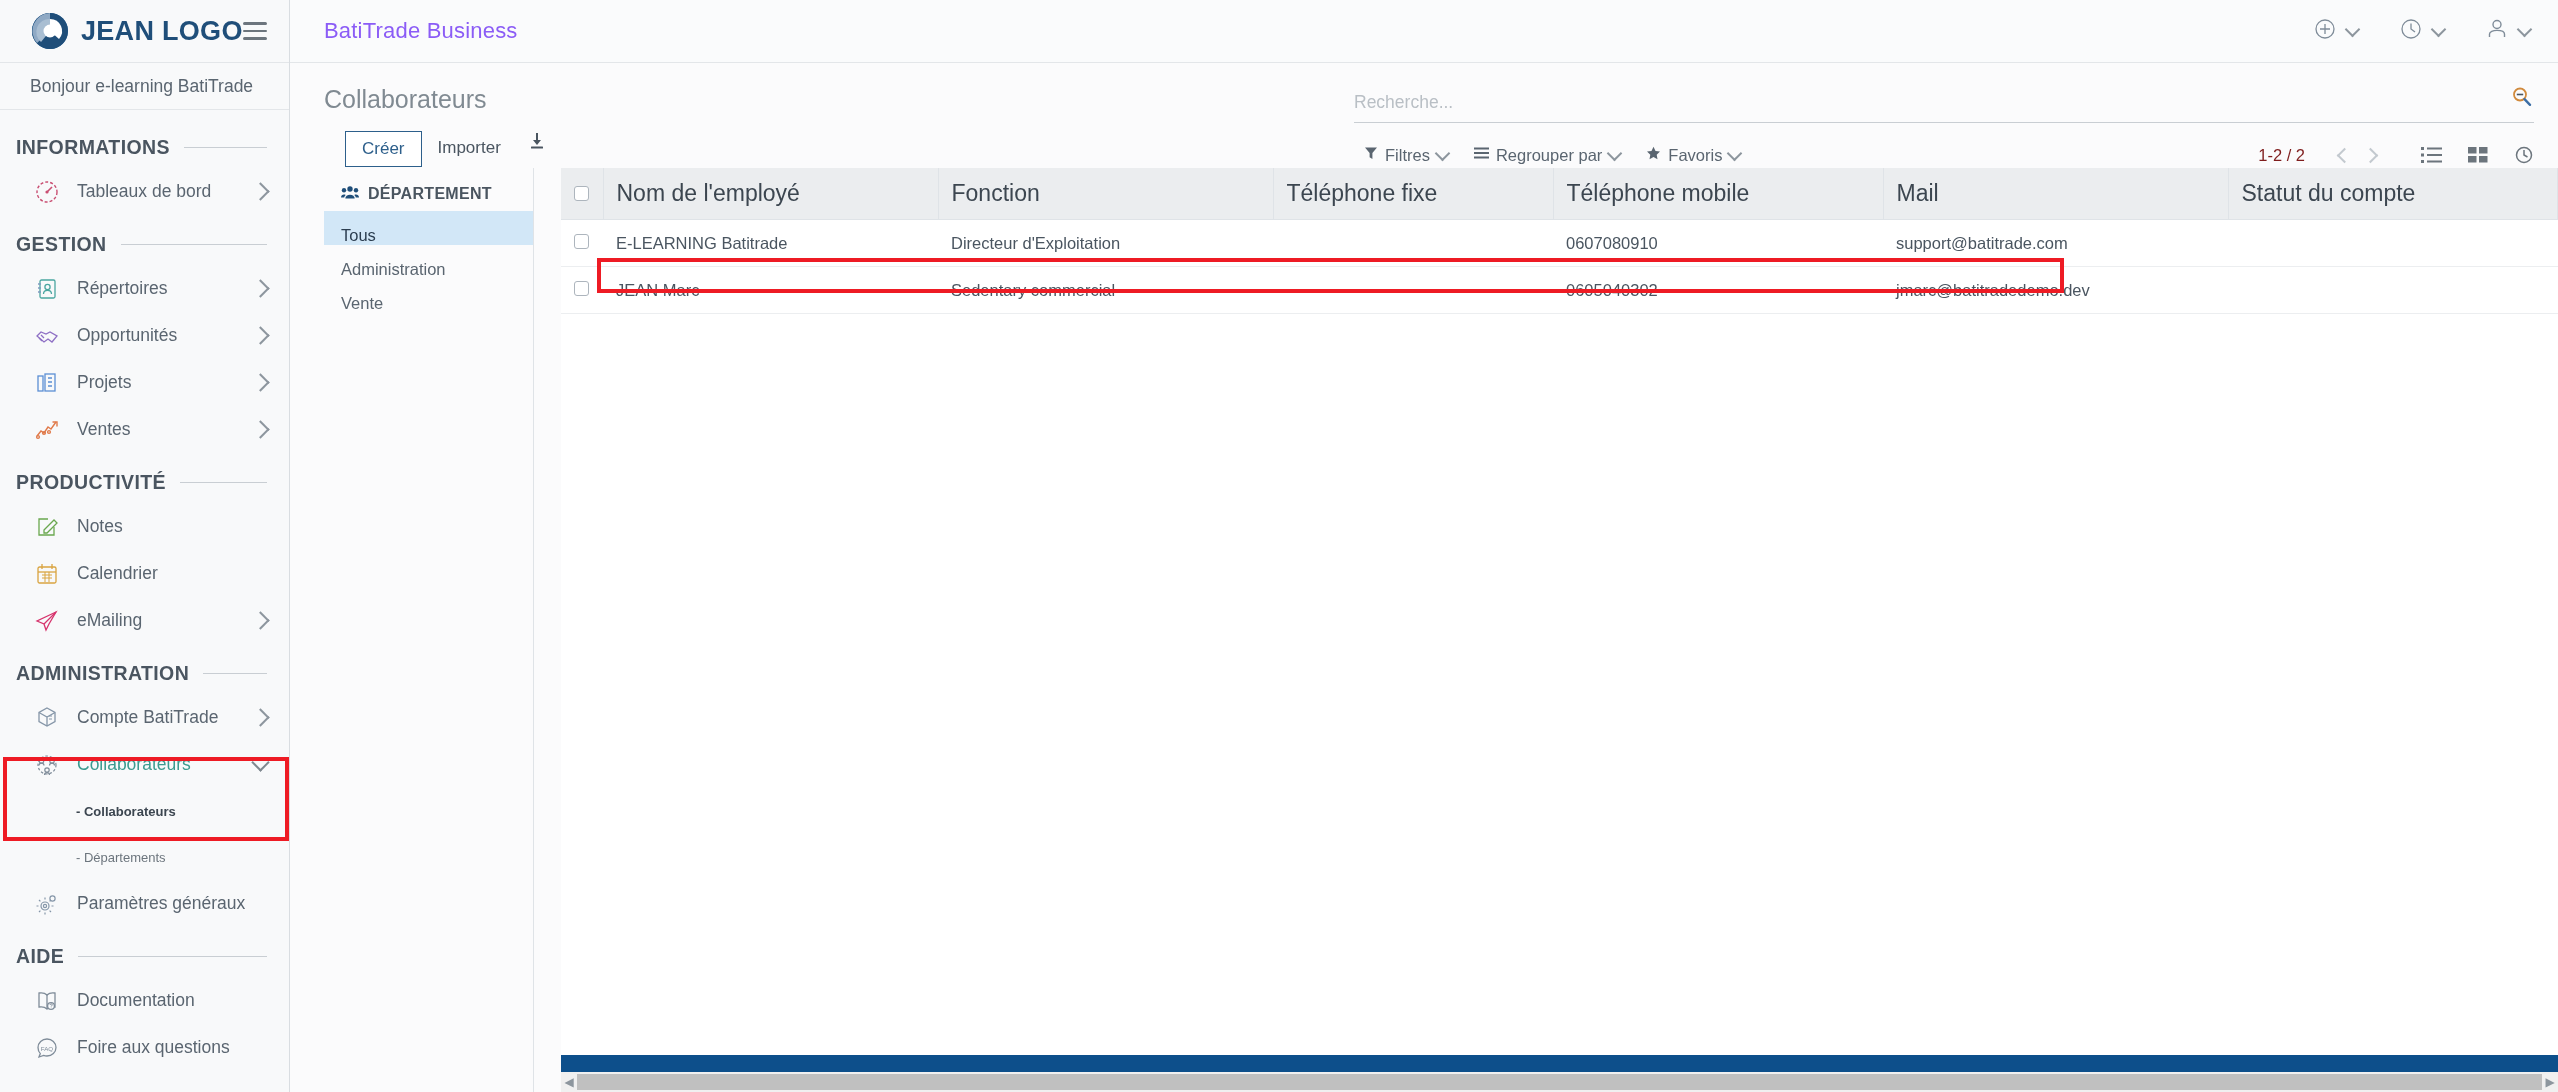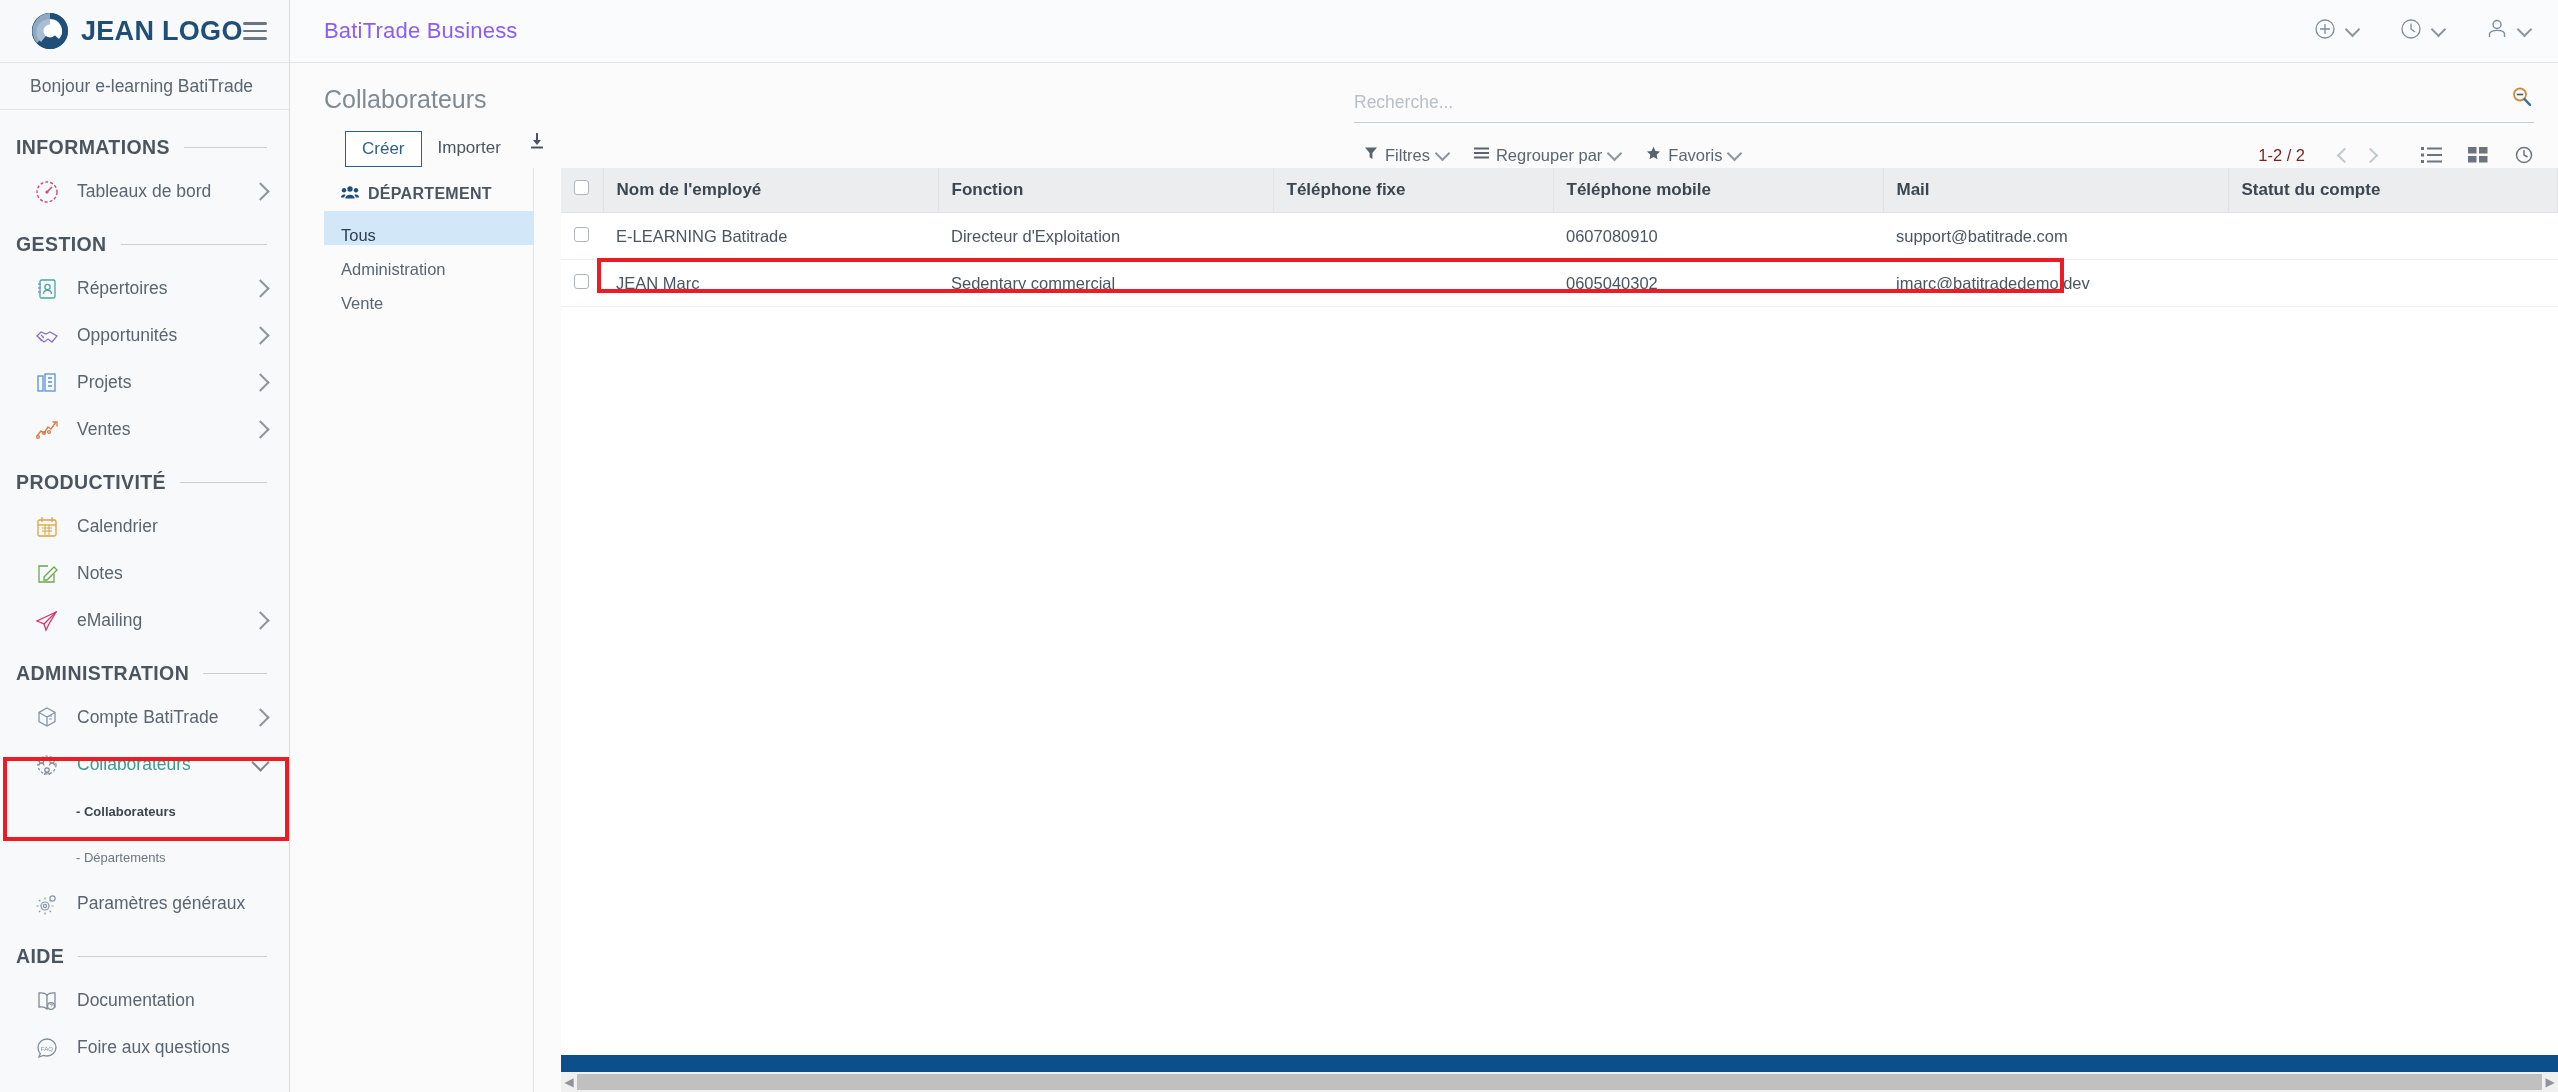--- a/index.html
+++ b/index.html
@@ -178,21 +178,21 @@
     height: 34px; display: flex; align-items: flex-end;
     padding-left: 17px; font-size: 16.5px; color: #5a6570; cursor: pointer;
   }
   .dept-item.sel { background: #d2e7f7; color: #2c3e50; }
 
   .table-wrap { flex: 1; min-width: 0; display: flex; flex-direction: column; }
   .tbl-scroll { flex: 1; min-height: 0; overflow: hidden; position: relative; background: #fff; }
   table { width: 100%; border-collapse: collapse; table-layout: fixed; }
   thead th {
     background: #ebedef; text-align: left;
-    font-size: 17px; font-weight: bold; color: #3c4650;
+    font-size: 23px; font-weight: normal; color: #3c4650;
     padding: 12px 0 12px 13px; height: 43px;
     border-right: 1px solid #dfe3e7; border-bottom: 1px solid #dfe3e7;
     white-space: nowrap;
   }
   tbody td {
     font-size: 16.5px; color: #4a5560;
     padding: 13px 0 13px 13px; height: 47px;
     border-bottom: 1px solid #eceef0; white-space: nowrap;
   }
   .col-cb { width: 42px; }
@@ -304,37 +304,37 @@
         <span class="lbl">Ventes</span>
         <span class="chev"></span>
       </div>
 
       <div class="group-head">
         <span class="g-label">PRODUCTIVITÉ</span>
         <span class="g-rule"></span>
       </div>
       <div class="nav-item">
         <span class="ico">
+          <svg width="26" height="26" viewBox="0 0 26 26" fill="none" stroke="#6aa84f" stroke-width="1.3">
+            <path d="M20 13v8H5V5h9"></path>
+            <path d="M10 16l10-10 3 3-10 10h-3z"></path>
+          </svg>
+        </span>
+        <span class="lbl">Notes</span>
+      </div>
+      <div class="nav-item">
+        <span class="ico">
           <svg width="26" height="26" viewBox="0 0 26 26" fill="none" stroke="#d9a440" stroke-width="1.3">
             <rect x="4" y="6" width="18" height="16" rx="1.5"></rect>
             <path d="M4 11h18"></path>
             <path d="M8 3v5M18 3v5"></path>
             <path d="M8 14h10M8 17h10M11 11v10M15 11v10" stroke-width="1"></path>
           </svg>
         </span>
         <span class="lbl">Calendrier</span>
-      </div>
-      <div class="nav-item">
-        <span class="ico">
-          <svg width="26" height="26" viewBox="0 0 26 26" fill="none" stroke="#6aa84f" stroke-width="1.3">
-            <path d="M20 13v8H5V5h9"></path>
-            <path d="M10 16l10-10 3 3-10 10h-3z"></path>
-          </svg>
-        </span>
-        <span class="lbl">Notes</span>
       </div>
       <div class="nav-item">
         <span class="ico">
           <svg width="26" height="26" viewBox="0 0 26 26" fill="none" stroke="#d6336c" stroke-width="1.3">
             <path d="M22 4L3 13l7 3 2 6 3-6 7-12z"></path>
             <path d="M10 16l12-12"></path>
           </svg>
         </span>
         <span class="lbl">eMailing</span>
         <span class="chev"></span>

